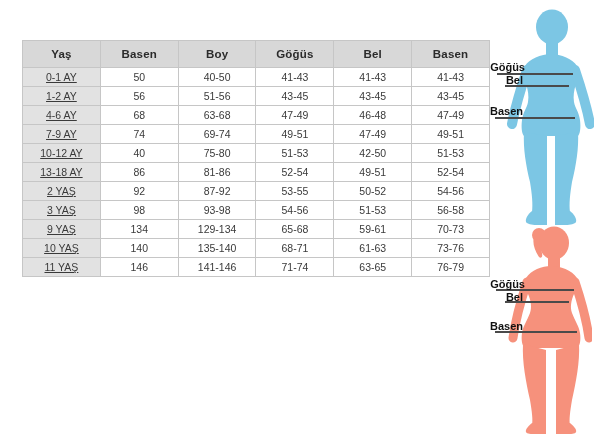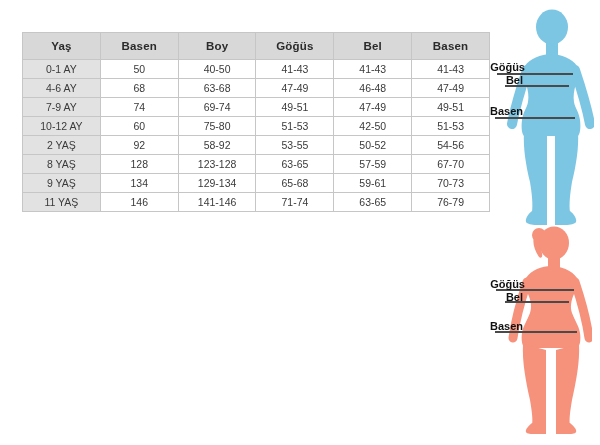--- a/index.html
+++ b/index.html
@@ -9,21 +9,21 @@
   }
   #canvas{
     position:relative;
     width:600px;height:445px;
     background:#fff;
     overflow:hidden;
   }
 
   
   table.size-table{
-    position:absolute;left:22px;top:32px;
+    position:absolute;left:22px;top:40px;
     width:468px;
     border-collapse:collapse;
     table-layout:fixed;
     font-family:"Liberation Sans", sans-serif;
   }
   table.size-table th{
     background:var(--header-bg);
     border:1px solid var(--border-color);
     font-size:11.5px;
     font-weight:700;
@@ -36,20 +36,21 @@
     background:var(--row-bg);
     border:1px solid var(--border-color);
     font-size:10.5px;
     color:var(--text-color);
     height:18px;
     text-align:center;
     padding:0;
   }
   table.size-table td:first-child{
     background:var(--age-column-bg);
+    text-decoration:underline;
   }
 
   
   .figure-svg{position:absolute;}
   #boy-svg{left:502px;top:8px;}
   #girl-svg{left:500px;top:224px;}
 
   .m-label{
     position:absolute;
     font-size:11px;
@@ -100,66 +101,90 @@
     <tbody>
         <tr>
           <td>0-1 AY</td>
           <td>50</td>
           <td>40-50</td>
           <td>41-43</td>
           <td>41-43</td>
           <td>41-43</td>
         </tr>
         <tr>
+          <td>1-2 AY</td>
+          <td>56</td>
+          <td>51-56</td>
+          <td>43-45</td>
+          <td>43-45</td>
+          <td>43-45</td>
+        </tr>
+        <tr>
           <td>4-6 AY</td>
           <td>68</td>
           <td>63-68</td>
           <td>47-49</td>
           <td>46-48</td>
           <td>47-49</td>
         </tr>
         <tr>
           <td>7-9 AY</td>
           <td>74</td>
           <td>69-74</td>
           <td>49-51</td>
           <td>47-49</td>
           <td>49-51</td>
         </tr>
         <tr>
           <td>10-12 AY</td>
-          <td>60</td>
+          <td>40</td>
           <td>75-80</td>
           <td>51-53</td>
           <td>42-50</td>
           <td>51-53</td>
         </tr>
         <tr>
+          <td>13-18 AY</td>
+          <td>86</td>
+          <td>81-86</td>
+          <td>52-54</td>
+          <td>49-51</td>
+          <td>52-54</td>
+        </tr>
+        <tr>
           <td>2 YAŞ</td>
           <td>92</td>
-          <td>58-92</td>
+          <td>87-92</td>
           <td>53-55</td>
           <td>50-52</td>
           <td>54-56</td>
         </tr>
         <tr>
-          <td>8 YAŞ</td>
-          <td>128</td>
-          <td>123-128</td>
-          <td>63-65</td>
-          <td>57-59</td>
-          <td>67-70</td>
+          <td>3 YAŞ</td>
+          <td>98</td>
+          <td>93-98</td>
+          <td>54-56</td>
+          <td>51-53</td>
+          <td>56-58</td>
         </tr>
         <tr>
           <td>9 YAŞ</td>
           <td>134</td>
           <td>129-134</td>
           <td>65-68</td>
           <td>59-61</td>
           <td>70-73</td>
+        </tr>
+        <tr>
+          <td>10 YAŞ</td>
+          <td>140</td>
+          <td>135-140</td>
+          <td>68-71</td>
+          <td>61-63</td>
+          <td>73-76</td>
         </tr>
         <tr>
           <td>11 YAŞ</td>
           <td>146</td>
           <td>141-146</td>
           <td>71-74</td>
           <td>63-65</td>
           <td>76-79</td>
         </tr>
       </tbody>

